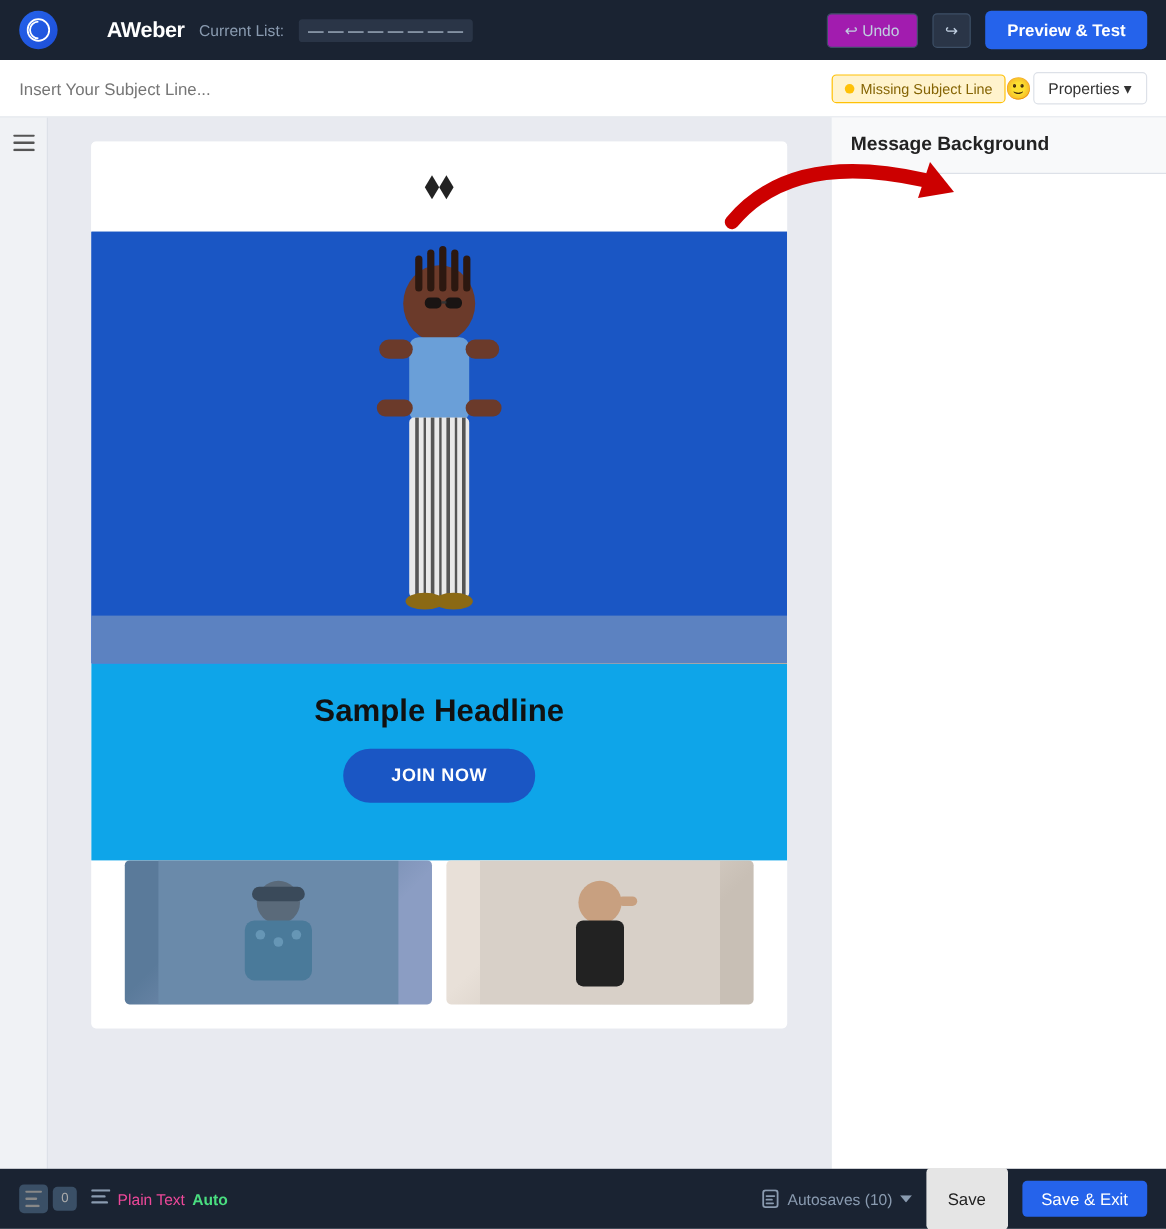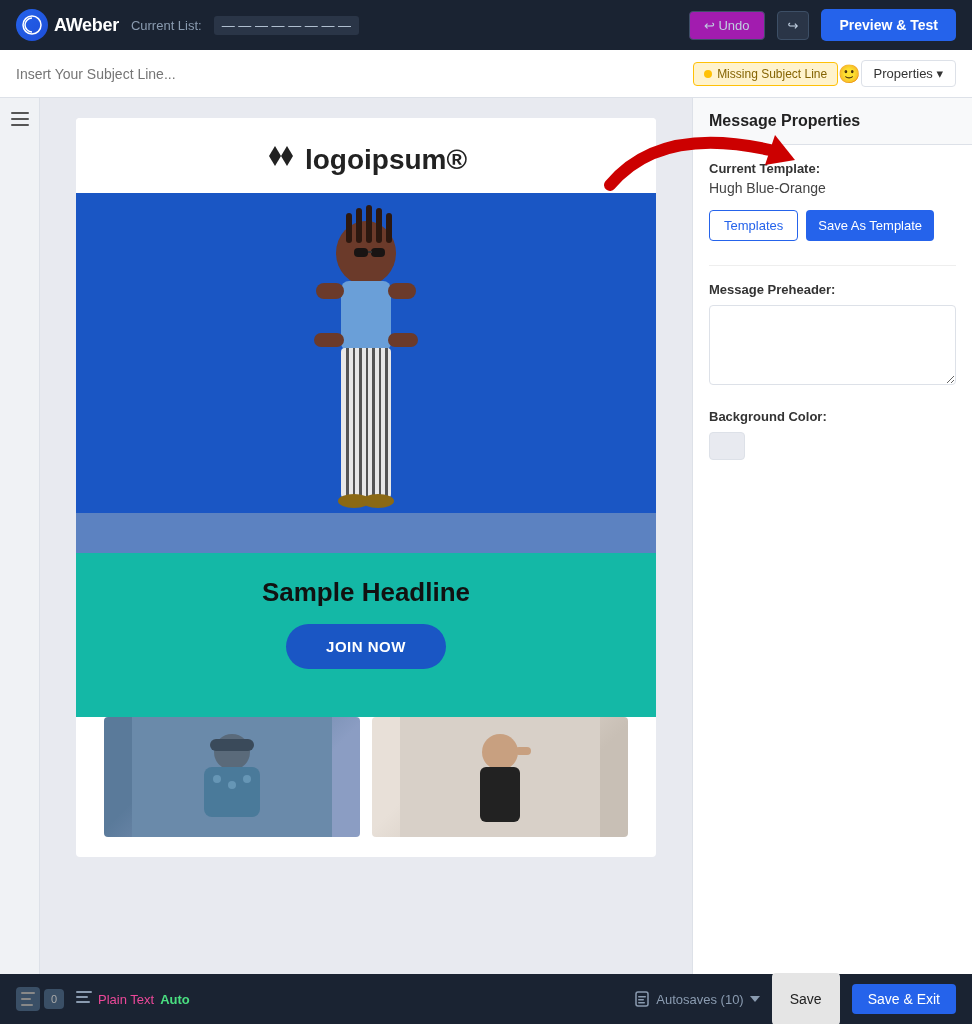--- a/index.html
+++ b/index.html
@@ -166,21 +166,21 @@
       height: 360px;
       background: linear-gradient(135deg, #1a56c4 0%, #1a56c4 60%, #f4a460 100%);
       position: relative;
       overflow: hidden;
       display: flex;
       align-items: flex-end;
       justify-content: center;
     }
     #email-body {
       padding: 24px 28px;
-      background: #14b8a6;
+      background: #0ea5e9;
     }
     #sample-headline {
       font-size: 26px;
       font-weight: 800;
       text-align: center;
       color: #111;
       margin-bottom: 16px;
     }
     #body-text {
       font-size: 14px;
@@ -404,20 +404,21 @@
       background: linear-gradient(135deg, #2563eb, #1d4ed8);
       border-radius: 50%;
       display: flex; align-items: center; justify-content: center;
       color: white; font-size: 14px; font-weight: 700;
     }
     #aweber-name {
       color: white;
       font-size: 18px;
       font-weight: 700;
       letter-spacing: -0.3px;
+      margin-left: 35px;
     }
   </style>
 </head>
 <body>
 
 <nav id="top-nav">
   <div id="aweber-logo">
     <div id="aweber-icon">
       <svg width="20" height="20" viewBox="0 0 20 20" fill="none">
         <circle cx="10" cy="10" r="9" stroke="white" stroke-width="1.5" fill="none"></circle>
@@ -459,21 +460,20 @@
   <div id="email-canvas">
     <div id="email-content">
       <div id="email-logo-area">
         <div id="logo-text">
           <span id="logo-symbol">
             <svg width="32" height="28" viewBox="0 0 32 28" fill="none">
               <path d="M4 14 L10 4 L16 14 L10 24 Z" fill="#222"></path>
               <path d="M16 14 L22 4 L28 14 L22 24 Z" fill="#222"></path>
             </svg>
           </span>
-          <span>logoipsum®</span>
         </div>
       </div>
 
       <div id="hero-image">
         <svg width="580" height="360" viewBox="0 0 580 360" xmlns="http://www.w3.org/2000/svg">
 
           <rect width="580" height="360" fill="#1a56c4"></rect>
 
           <ellipse cx="290" cy="60" rx="30" ry="32" fill="#6B3A2A"></ellipse>
 
@@ -540,34 +540,21 @@
 
             <rect x="115" y="30" width="16" height="8" rx="4" fill="#c8a080"></rect>
           </svg>
         </div>
       </div>
     </div>
   </div>
 
   <div id="right-panel">
     <div id="panel-header">
-      <div id="panel-title">Message Properties</div>
-    </div>
-    <div id="panel-body">
-      <div id="current-template-label">Current Template:</div>
-      <div id="current-template-name">Hugh Blue-Orange</div>
-      <div id="template-actions">
-        <button id="templates-btn">Templates</button>
-        <button id="save-as-template-btn">Save As Template</button>
-      </div>
-      <hr id="divider-line">
-      <div id="preheader-label">Message Preheader:</div>
-      <textarea id="preheader-textarea" placeholder="" style=""></textarea>
-      <div id="bg-color-label">Background Color:</div>
-      <div id="bg-color-swatch"></div>
+      <div id="panel-title">Message Background</div>
     </div>
   </div>
 
 </div>
 
 <div id="arrow-overlay">
   <svg width="250" height="120" viewBox="0 0 250 120">
     <path d="M 30 90 Q 80 30 190 55" stroke="#cc0000" stroke-width="12" fill="none" stroke-linecap="round"></path>
     <polygon points="195,40 215,65 185,70" fill="#cc0000"></polygon>
   </svg>

